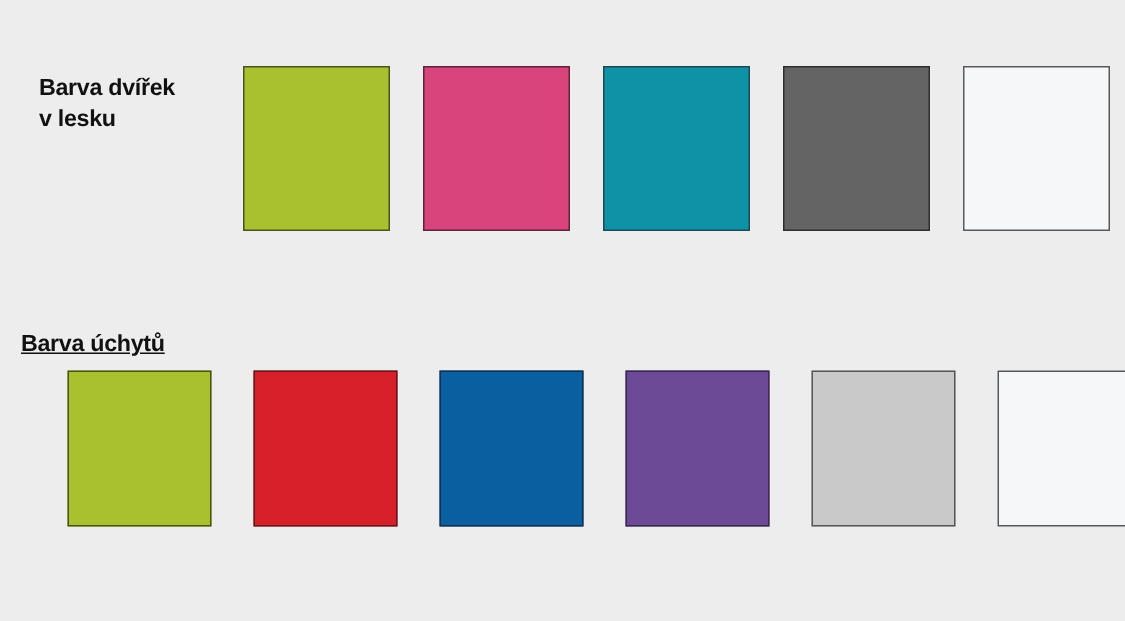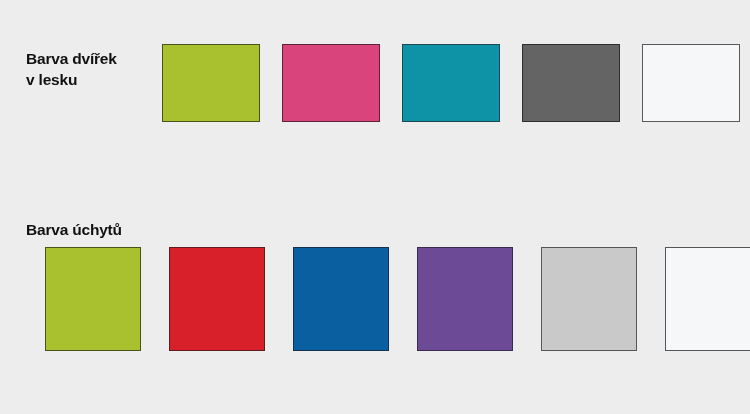--- a/index.html
+++ b/index.html
@@ -16,41 +16,42 @@
   }
   #swatch-board {
     position: absolute;
     inset: 0;
   }
   .row {
     position: absolute;
     left: 0;
     width: 750px;
   }
-  #row-door-gloss { top: 44px; height: 78px; }
+  #row-door-gloss { top: 44px; height: 110px; }
   #row-handles    { top: 247px; height: 104px; }
 
   .row-label {
     position: absolute;
     color: #111111;
     font-weight: bold;
     font-size: 15.5px;
     line-height: 21px;
     letter-spacing: -0.2px;
     white-space: pre-line;
   }
   #row-door-gloss .row-label {
     left: 26px;
     top: 4px;
     width: 130px;
   }
   #row-handles .row-label {
-    left: 26px;
+    left: 14px;
     top: -28px;
     width: 150px;
+    text-decoration: underline;
   }
 
   .swatches {
     position: absolute;
     top: 0;
     height: 100%;
   }
   #row-door-gloss .swatches { left: 162px; }
   #row-handles    .swatches { left: 45px; }
 

